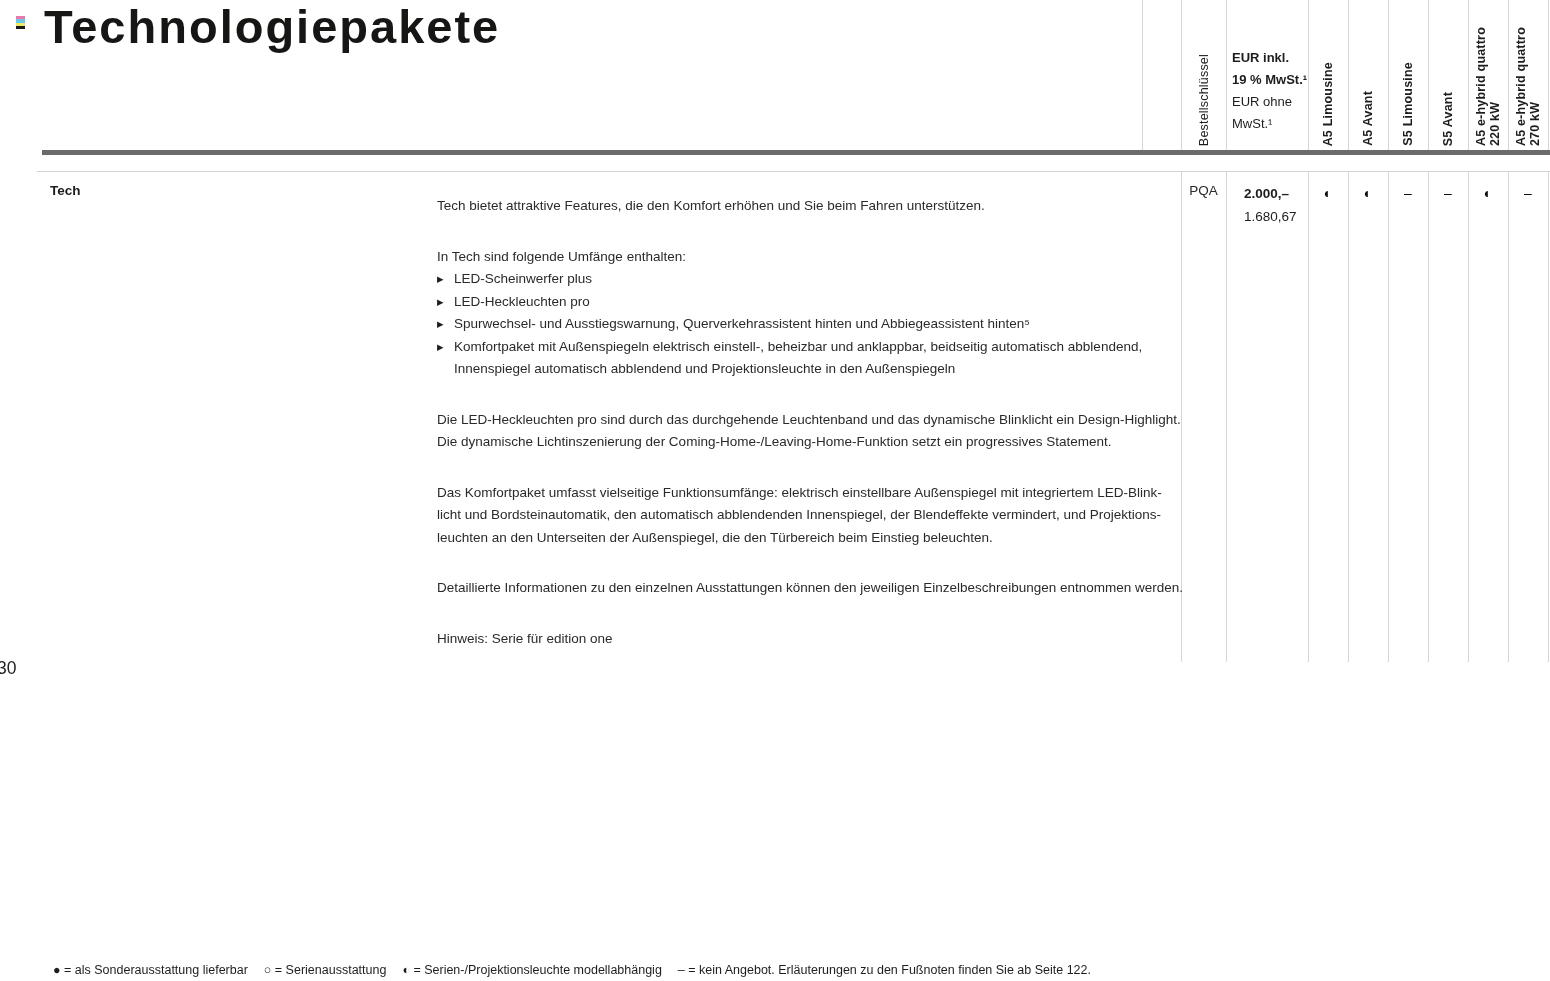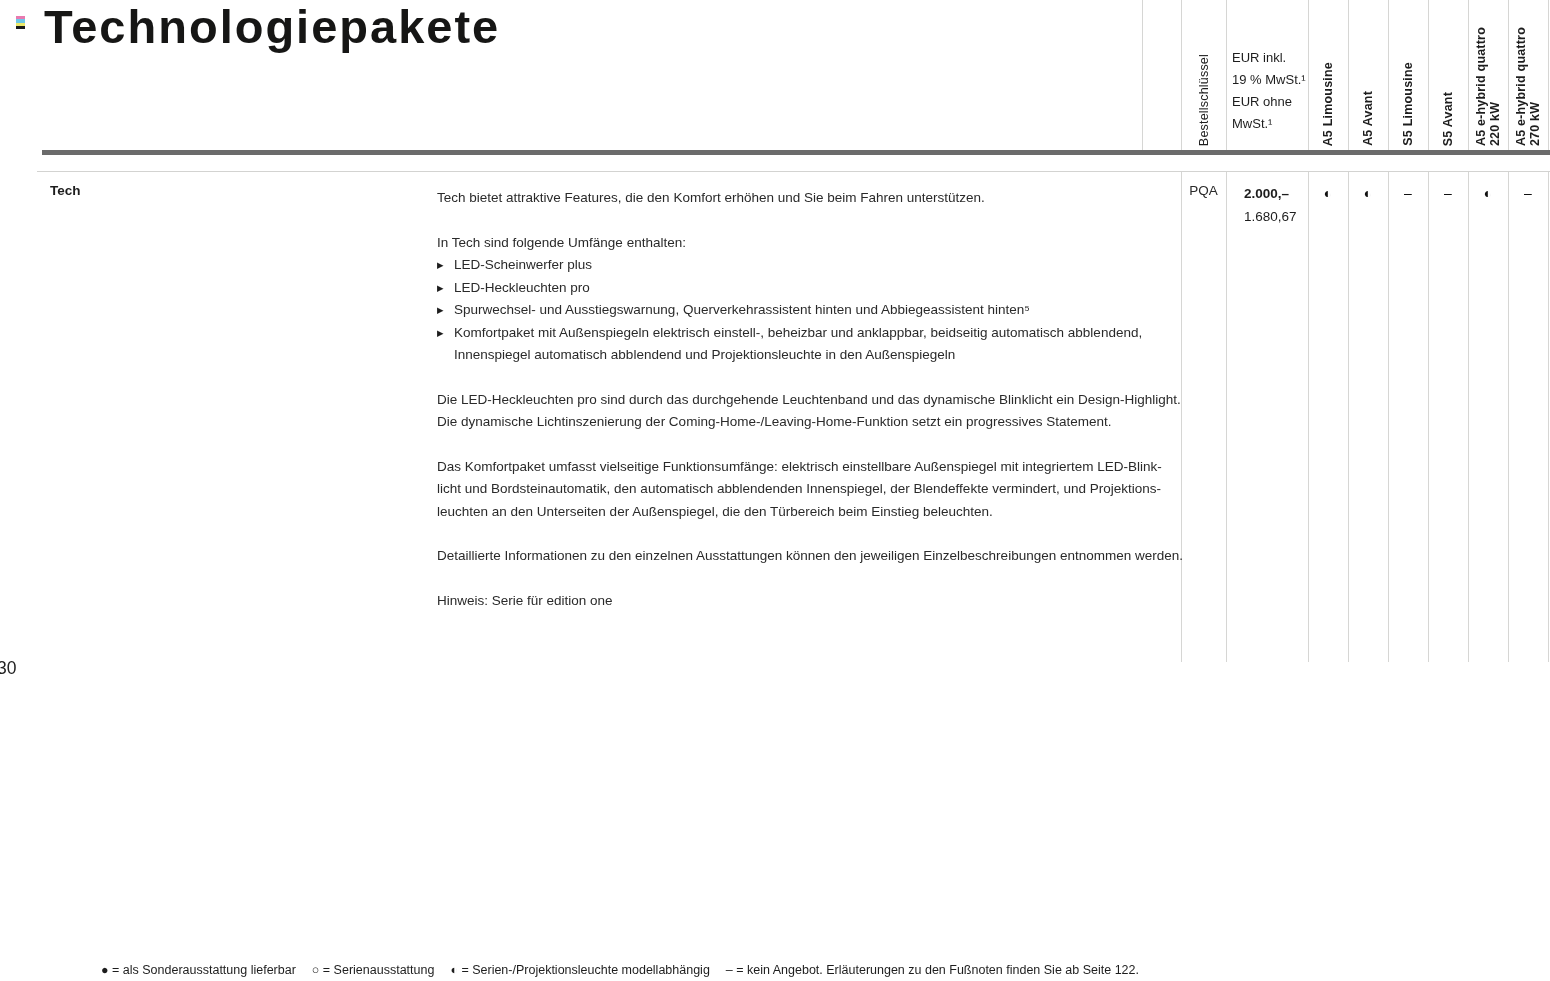--- a/index.html
+++ b/index.html
@@ -31,39 +31,39 @@
   .vcol{top:0;height:146px;display:flex;justify-content:center;align-items:flex-end;}
   .vlabel{
     writing-mode:vertical-rl;transform:rotate(180deg);
     font-size:12.5px;font-weight:700;line-height:14px;color:#1d1d1d;
     white-space:pre;letter-spacing:0.2px;
   }
   .vlabel.regular{font-weight:400;}
 
   
   .eurhead{left:1232px;top:47px;font-size:13px;line-height:22px;color:#1d1d1d;}
-  .eurhead .bold{font-weight:400;}
+  .eurhead .bold{font-weight:700;}
 
   
   .rowname{left:50px;top:183px;font-size:13.5px;font-weight:700;color:#1d1d1d;}
   .desc{left:437px;top:183px;font-size:13.5px;line-height:22.5px;color:#2a2a2a;}
-  .para{margin-top:22px;}
-  .para.first{margin-top:4px;}
+  .para{margin-top:28px;}
+  .para.first{margin-top:12px;}
   .bullet{display:flex;margin-top:0;}
   .bmark{width:17px;flex:0 0 17px;font-size:8.5px;line-height:22.5px;color:#1d1d1d;}
   .ordercode{left:1181px;top:183px;width:45px;text-align:center;font-size:13.5px;color:#2a2a2a;}
   .prices{left:1244px;top:183px;font-size:13.5px;line-height:22.5px;color:#1d1d1d;}
   .prices .incl{font-weight:700;}
   .availcell{top:182px;width:40px;text-align:center;font-size:14px;line-height:22px;color:#111;}
 
   
   .pagenum{left:-3px;top:658px;font-size:17.5px;color:#222;}
 
   
-  .legend{left:53px;top:963px;display:flex;gap:16px;font-size:12.5px;color:#1d1d1d;white-space:nowrap;margin-left:48px;}
+  .legend{left:53px;top:963px;display:flex;gap:16px;font-size:12.5px;color:#1d1d1d;white-space:nowrap;}
 </style>
 </head>
 <body>
 
 <div class="abs regmark">
   <div style="background: rgb(232, 122, 176);"></div>
   <div style="background: rgb(110, 201, 232);"></div>
   <div style="background: rgb(236, 233, 106);"></div>
   <div style="background: rgb(26, 26, 26);"></div>
 </div>

